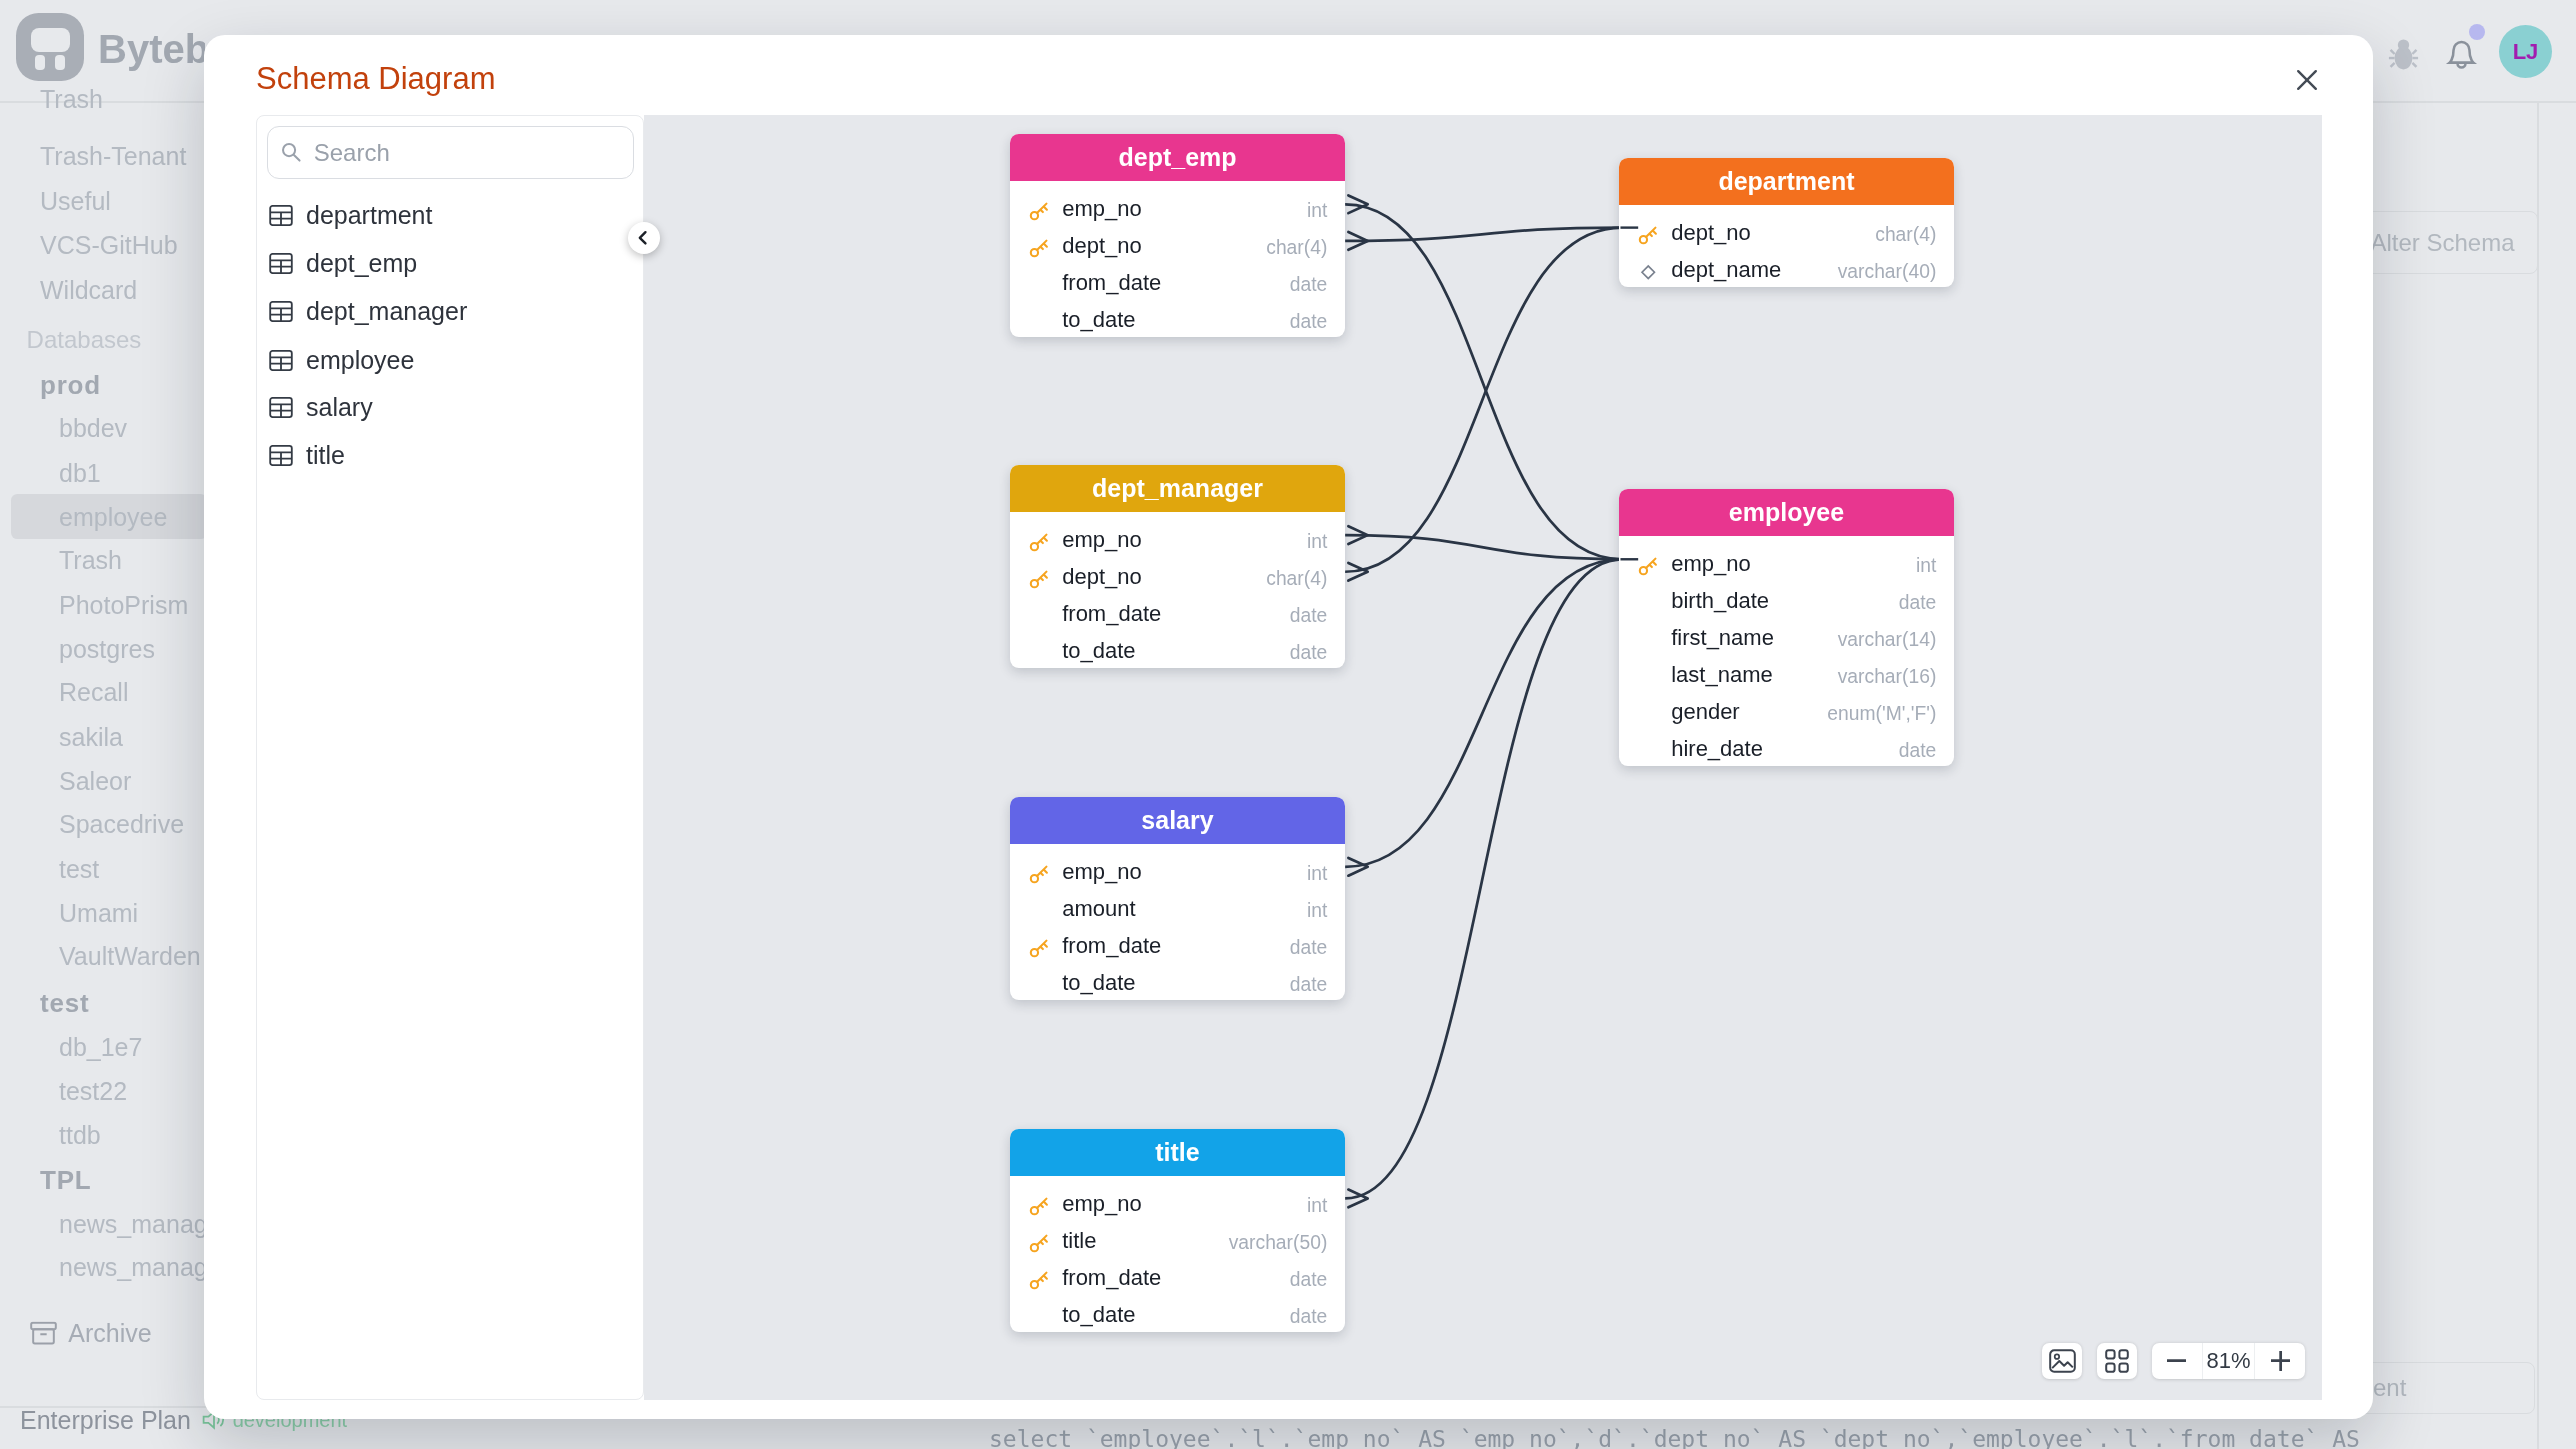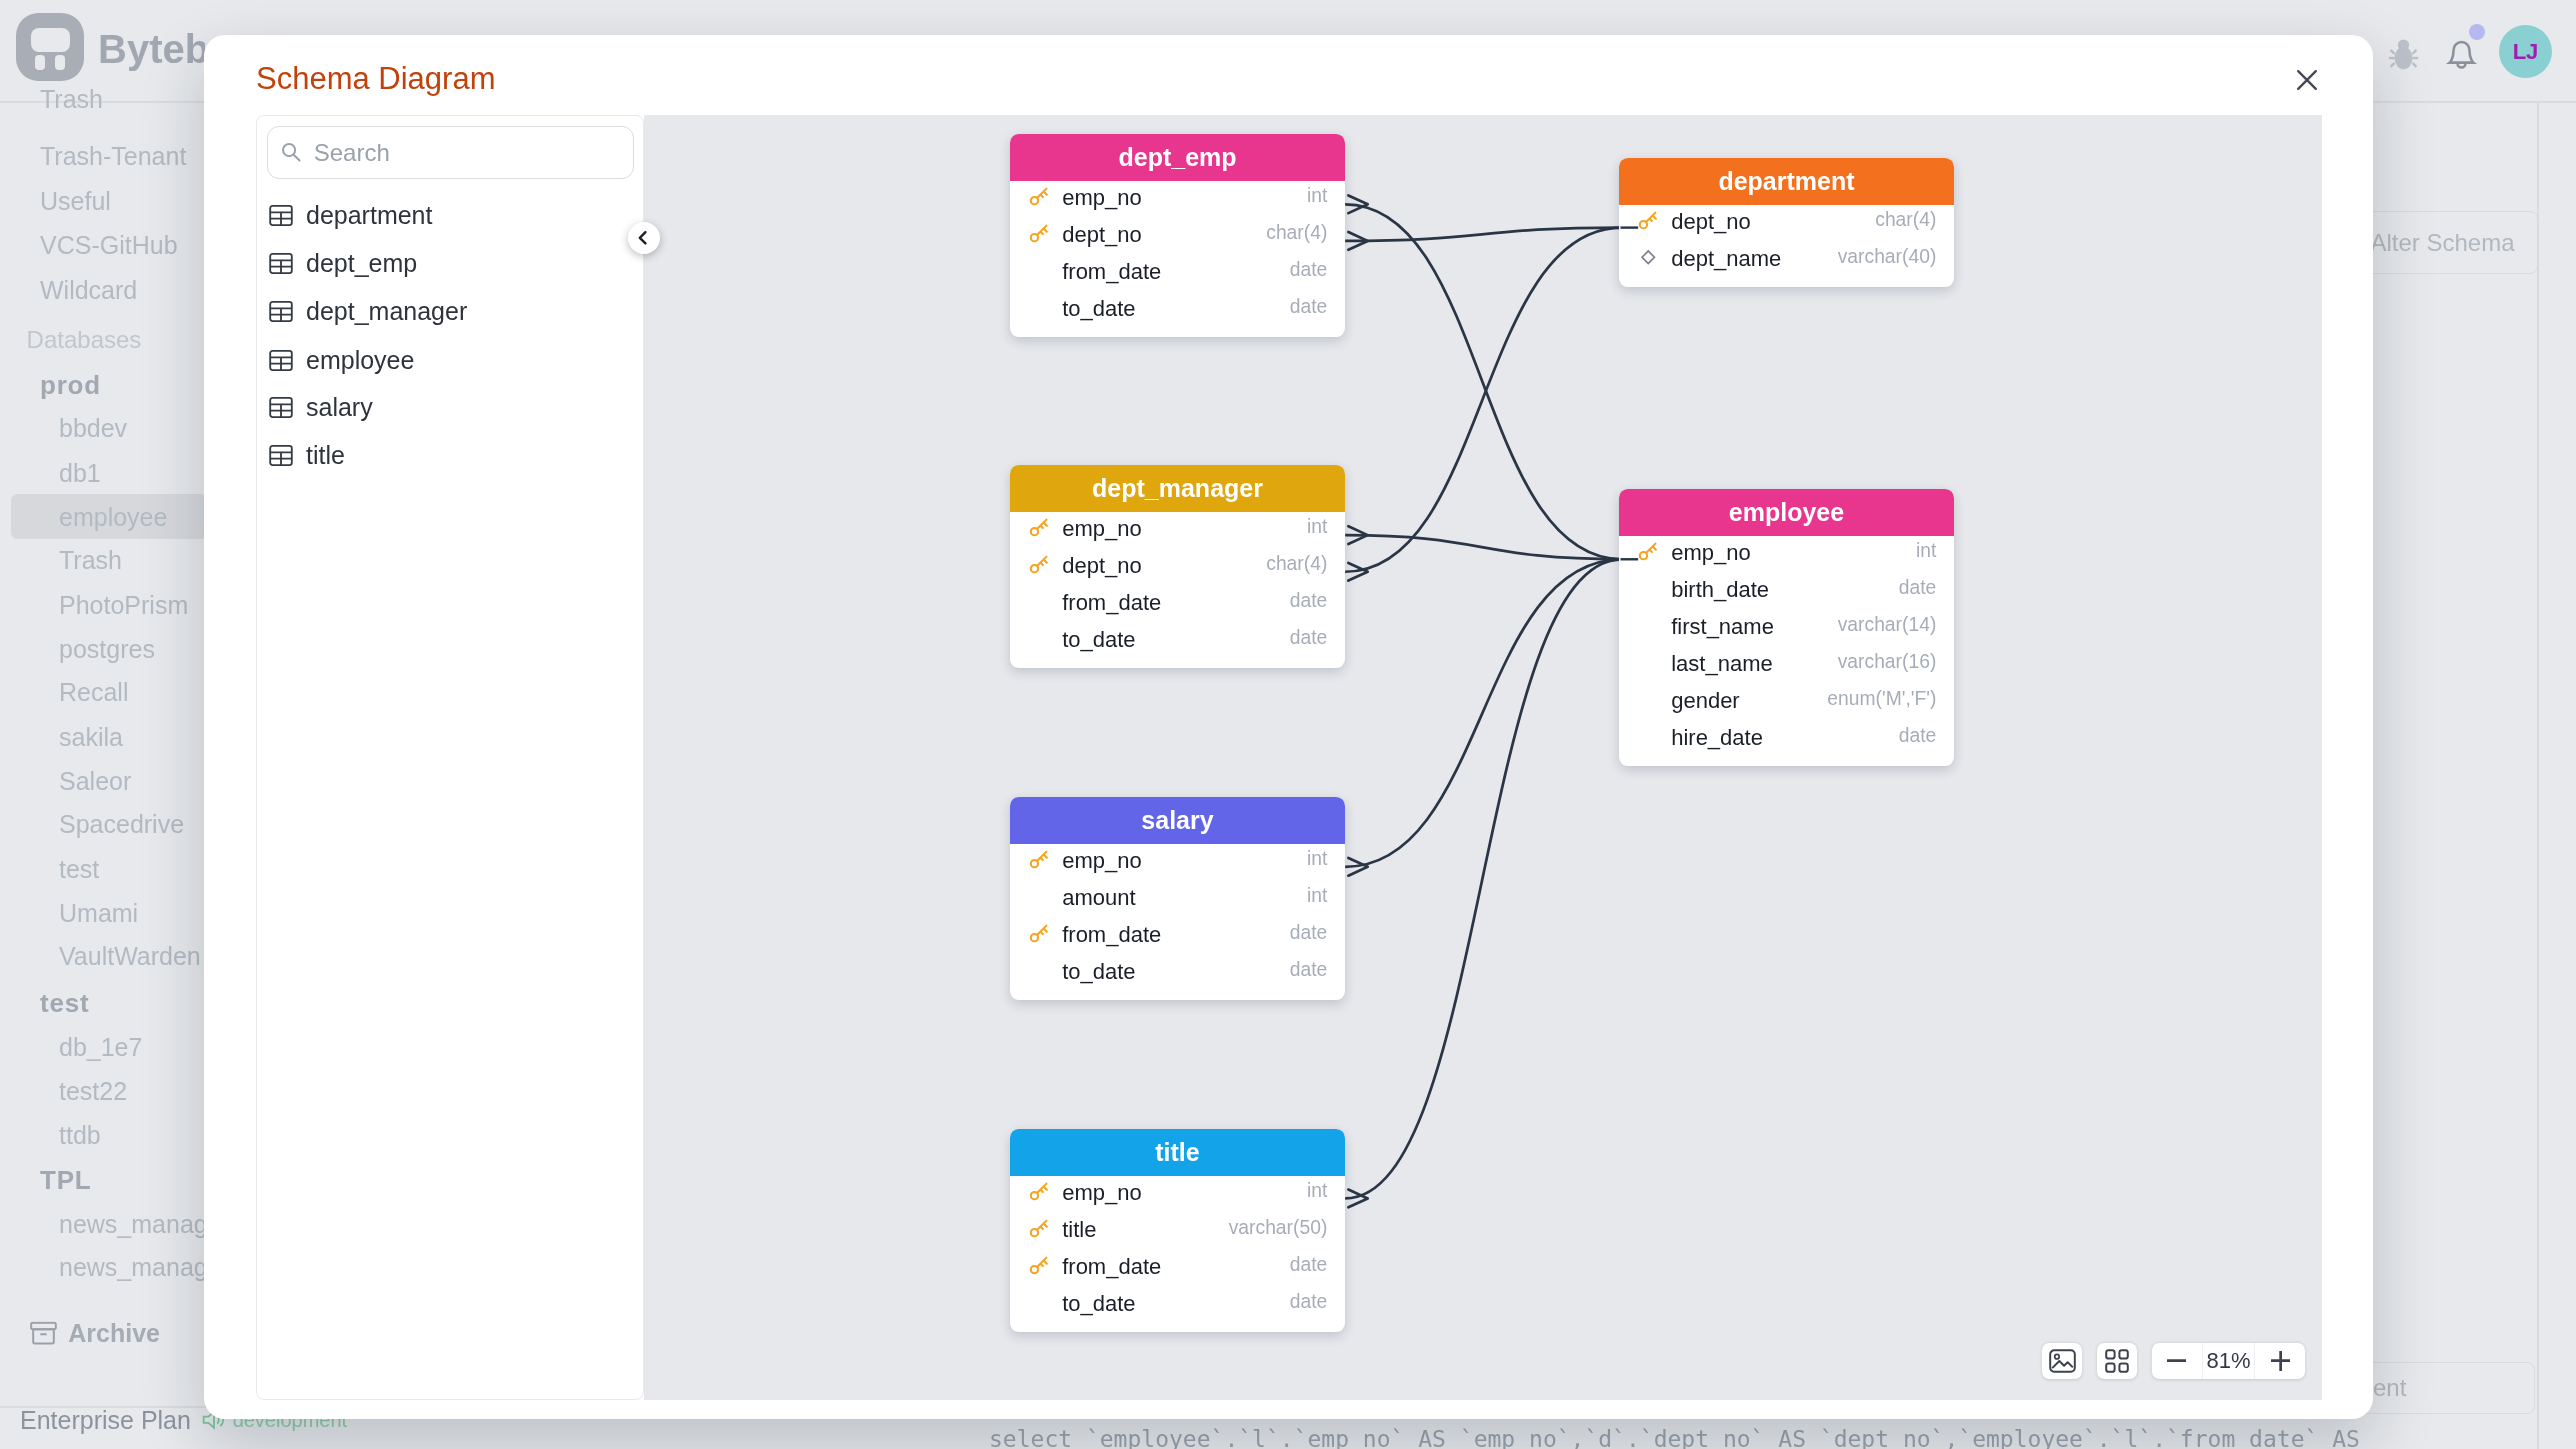--- a/index.html
+++ b/index.html
@@ -46,21 +46,21 @@
   #collapse-btn{position:absolute;left:628px;top:222px;width:32px;height:32px;border-radius:50%;background:#fff;
                 box-shadow:0 2.4px 8px rgba(0,0,0,.25);display:flex;align-items:center;justify-content:center;z-index:10;cursor:pointer}
   #rel-svg{position:absolute;left:0;top:0;z-index:7;pointer-events:none}
   #dash-svg{position:absolute;left:0;top:0;z-index:9;pointer-events:none}
   
   .node{position:absolute;width:335px;border-radius:8.9px;background:#fff;
         box-shadow:0 4px 11.3px rgba(23,32,48,.18);z-index:8;cursor:grab}
   .node-header{height:47px;border-radius:8.9px 8.9px 0 0;display:flex;align-items:center;justify-content:center;
                color:#fff;font-weight:bold;font-size:25px}
   .node-body{padding:4px 0}
-  .node-row{height:37px;display:flex;align-items:flex-start;padding:0 17.7px}
+  .node-row{height:37px;display:flex;align-items:flex-end;padding:0 17.7px}
   .col-icon{width:22.5px;height:22.5px;margin-right:12px;flex:none}
   .col-name{font-size:22px;color:#1a1f28;flex:1}
   .col-type{font-size:19.3px;color:#a6adb8}
   
   .ctl{position:absolute;background:#fff;border-radius:7.2px;box-shadow:0 0.8px 3.2px rgba(0,0,0,.15);
        display:flex;align-items:center;justify-content:center;z-index:9;cursor:pointer}
   #zoom-group{position:absolute;left:2152px;top:1343px;width:153px;height:36px;background:#fff;border-radius:7.2px;
               box-shadow:0 0.8px 3.2px rgba(0,0,0,.15);display:flex;z-index:9}
   .zg-cell{display:flex;align-items:center;justify-content:center;height:100%}
   .zg-cell+.zg-cell{border-left:1.6px solid #edeff1}
@@ -104,21 +104,21 @@
       <div class="sb-item" style="left: 59px; top: 869px;">test</div>
       <div class="sb-item" style="left: 59px; top: 913px;">Umami</div>
       <div class="sb-item" style="left: 59px; top: 956px;">VaultWarden</div>
       <div class="sb-item bold" style="left: 40px; top: 1003px;">test</div>
       <div class="sb-item" style="left: 59px; top: 1047px;">db_1e7</div>
       <div class="sb-item" style="left: 59px; top: 1091px;">test22</div>
       <div class="sb-item" style="left: 59px; top: 1135px;">ttdb</div>
       <div class="sb-item bold" style="left: 40px; top: 1180px;">TPL</div>
       <div class="sb-item" style="left: 59px; top: 1224px;">news_manage</div>
       <div class="sb-item" style="left: 59px; top: 1267px;">news_manage</div>
-      <div class="sb-item" style="left: 30px; top: 1333px; display: flex; align-items: center; color: rgb(166, 172, 181); font-weight: bold;">
+      <div class="sb-item" style="left: 30px; top: 1333px; display: flex; align-items: center; color: rgb(166, 172, 181);">
         <svg width="27" height="24" viewBox="0 0 34 30" style="margin-right:11.3px">
           <g fill="none" stroke="#9ba0a9" stroke-width="2.5">
             <rect x="1.5" y="1.5" width="31" height="8" rx="2"></rect>
             <rect x="4" y="9.5" width="26" height="18" rx="2"></rect>
             <line x1="13" y1="16" x2="21" y2="16"></line>
           </g>
         </svg>
         <span>Archive</span>
       </div>
     </div>

